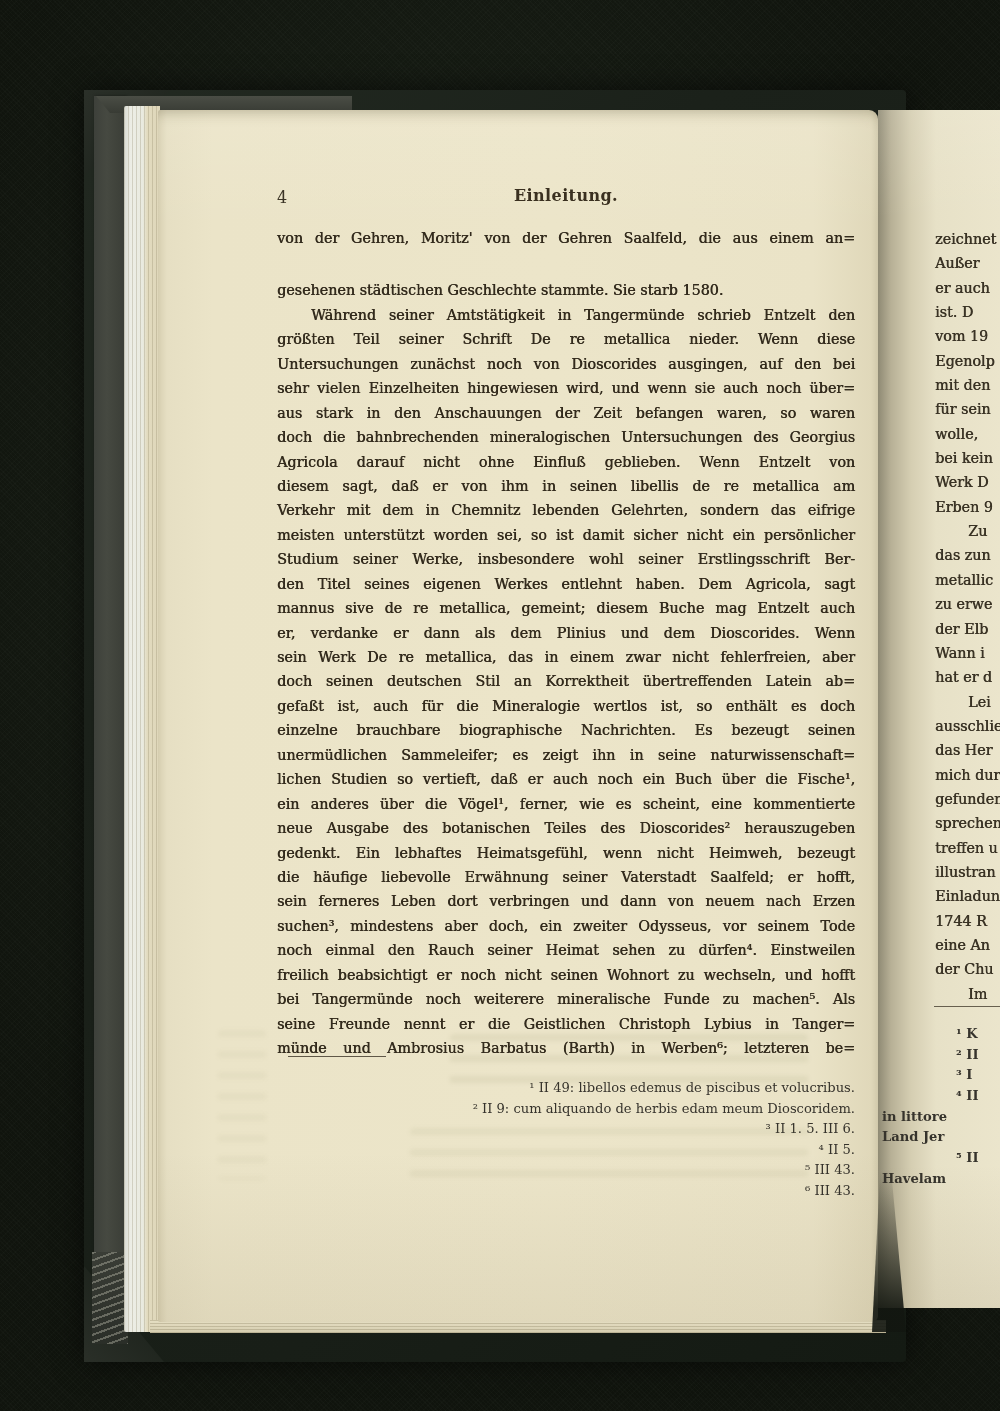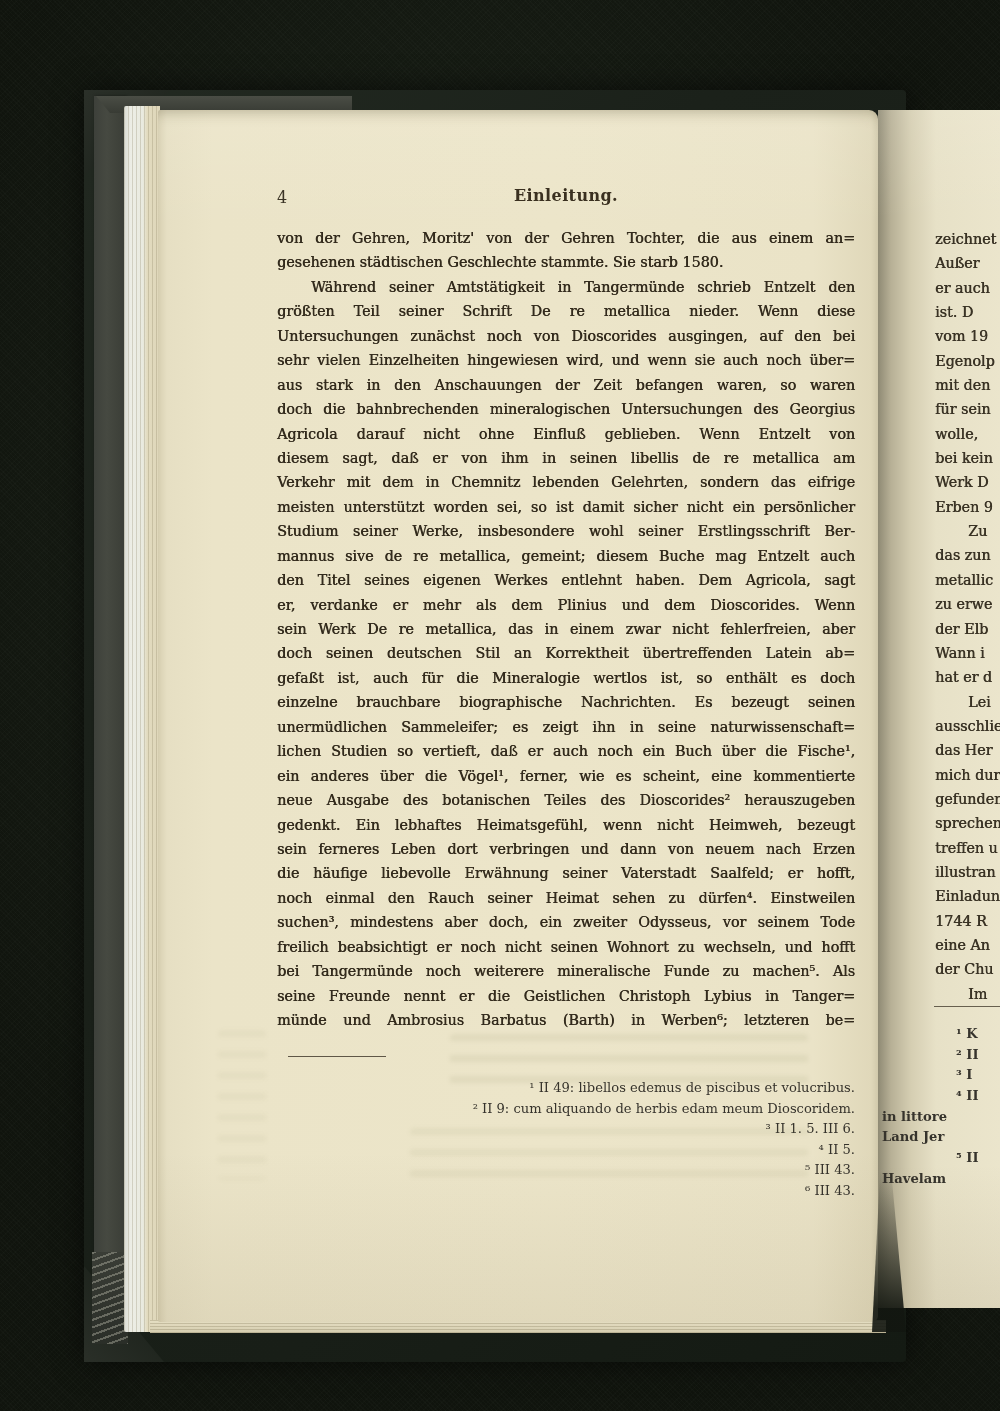--- a/index.html
+++ b/index.html
@@ -57,21 +57,21 @@
     background:linear-gradient(180deg, rgba(18,22,16,0) 0, rgba(18,22,16,.9) 85%);
     clip-path:polygon(24% 0,56% 0,100% 100%,0 100%);}
   
   .header{position:absolute;left:119px;top:76px;width:578px;height:22px;}
   .pagenum{position:absolute;left:0;top:2px;font-size:16px;color:#3b3426;}
   .running-title{position:absolute;left:0;right:0;text-align:center;font-size:16px;
     font-weight:bold;letter-spacing:.4px;color:#3a3020;}
   .body{position:absolute;left:119px;top:116px;width:578px;}
   .bline{height:24.45px;line-height:24.45px;font-size:14.3px;color:#332b1d;
     text-align:justify;text-align-last:justify;text-shadow:.45px 0 0 currentColor;}
-  .bline.pend{text-align-last:left;}
+  .bline.pend{text-align-last:left;margin-top:28px;}
   .bline.indent{text-indent:34px;}
   .fnrule{position:absolute;left:130px;top:946px;width:98px;height:0;
     border-top:1.4px solid rgba(70,62,48,.85);}
   .footnotes{position:absolute;left:119px;top:968px;width:578px;text-align:right;}
   .fnline{height:20.6px;line-height:20.6px;font-size:13.1px;color:#35322b;padding-left:55px;}
   
   .rbody{position:absolute;left:0;top:117px;right:0;}
   .rline{height:24.35px;line-height:24.35px;font-size:14.3px;color:#3a3325;
     padding-left:57px;white-space:nowrap;text-shadow:.45px 0 0 currentColor;}
   .rline.indent{padding-left:90px;}
@@ -101,49 +101,49 @@
   <div class="tissue-bottom"></div>
   <div class="stack-left"></div>
   <div class="stack-bottom"></div>
 
   <div class="page-left">
     <div class="header">
       <span class="pagenum">4</span>
       <span class="running-title">Einleitung.</span>
     </div>
     <div class="body">
-        <div class="bline">von der Gehren, Moritz' von der Gehren Tochter, die aus einem an=</div>
+        <div class="bline">von der Gehren, Moritz' von der Gehren Saalfeld, die aus einem an=</div>
         <div class="bline pend">gesehenen städtischen Geschlechte stammte. Sie starb 1580.</div>
         <div class="bline indent">Während seiner Amtstätigkeit in Tangermünde schrieb Entzelt den</div>
         <div class="bline">größten Teil seiner Schrift De re metallica nieder. Wenn diese</div>
         <div class="bline">Untersuchungen zunächst noch von Dioscorides ausgingen, auf den bei</div>
         <div class="bline">sehr vielen Einzelheiten hingewiesen wird, und wenn sie auch noch über=</div>
         <div class="bline">aus stark in den Anschauungen der Zeit befangen waren, so waren</div>
         <div class="bline">doch die bahnbrechenden mineralogischen Untersuchungen des Georgius</div>
         <div class="bline">Agricola darauf nicht ohne Einfluß geblieben. Wenn Entzelt von</div>
         <div class="bline">diesem sagt, daß er von ihm in seinen libellis de re metallica am</div>
         <div class="bline">Verkehr mit dem in Chemnitz lebenden Gelehrten, sondern das eifrige</div>
         <div class="bline">meisten unterstützt worden sei, so ist damit sicher nicht ein persönlicher</div>
         <div class="bline">Studium seiner Werke, insbesondere wohl seiner Erstlingsschrift Ber-</div>
+        <div class="bline">den Titel seines eigenen Werkes entlehnt haben. Dem Agricola, sagt</div>
         <div class="bline">mannus sive de re metallica, gemeint; diesem Buche mag Entzelt auch</div>
-        <div class="bline">den Titel seines eigenen Werkes entlehnt haben. Dem Agricola, sagt</div>
-        <div class="bline">er, verdanke er mehr als dem Plinius und dem Dioscorides. Wenn</div>
+        <div class="bline">er, verdanke er dann als dem Plinius und dem Dioscorides. Wenn</div>
         <div class="bline">sein Werk De re metallica, das in einem zwar nicht fehlerfreien, aber</div>
         <div class="bline">doch seinen deutschen Stil an Korrektheit übertreffenden Latein ab=</div>
         <div class="bline">gefaßt ist, auch für die Mineralogie wertlos ist, so enthält es doch</div>
         <div class="bline">einzelne brauchbare biographische Nachrichten. Es bezeugt seinen</div>
         <div class="bline">unermüdlichen Sammeleifer; es zeigt ihn in seine naturwissenschaft=</div>
         <div class="bline">lichen Studien so vertieft, daß er auch noch ein Buch über die Fische¹,</div>
         <div class="bline">ein anderes über die Vögel¹, ferner, wie es scheint, eine kommentierte</div>
         <div class="bline">neue Ausgabe des botanischen Teiles des Dioscorides² herauszugeben</div>
         <div class="bline">gedenkt. Ein lebhaftes Heimatsgefühl, wenn nicht Heimweh, bezeugt</div>
+        <div class="bline">die häufige liebevolle Erwähnung seiner Vaterstadt Saalfeld; er hofft,</div>
         <div class="bline">sein ferneres Leben dort verbringen und dann von neuem nach Erzen</div>
-        <div class="bline">die häufige liebevolle Erwähnung seiner Vaterstadt Saalfeld; er hofft,</div>
+        <div class="bline">suchen³, mindestens aber doch, ein zweiter Odysseus, vor seinem Tode</div>
         <div class="bline">noch einmal den Rauch seiner Heimat sehen zu dürfen⁴. Einstweilen</div>
-        <div class="bline">suchen³, mindestens aber doch, ein zweiter Odysseus, vor seinem Tode</div>
         <div class="bline">freilich beabsichtigt er noch nicht seinen Wohnort zu wechseln, und hofft</div>
         <div class="bline">bei Tangermünde noch weiterere mineralische Funde zu machen⁵. Als</div>
         <div class="bline">seine Freunde nennt er die Geistlichen Christoph Lybius in Tanger=</div>
         <div class="bline">münde und Ambrosius Barbatus (Barth) in Werben⁶; letzteren be=</div>
       </div>
     <div class="fnrule"></div>
     <div class="footnotes">
         <div class="fnline">¹ II 49: libellos edemus de piscibus et volucribus.</div>
         <div class="fnline">² II 9: cum aliquando de herbis edam meum Dioscoridem.</div>
         <div class="fnline">³ II 1. 5.  III 6.</div>

